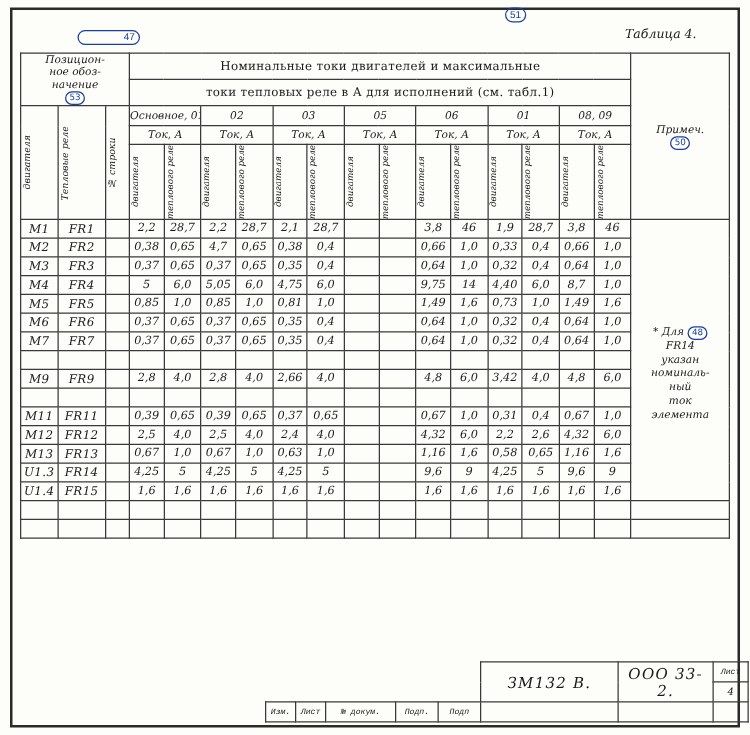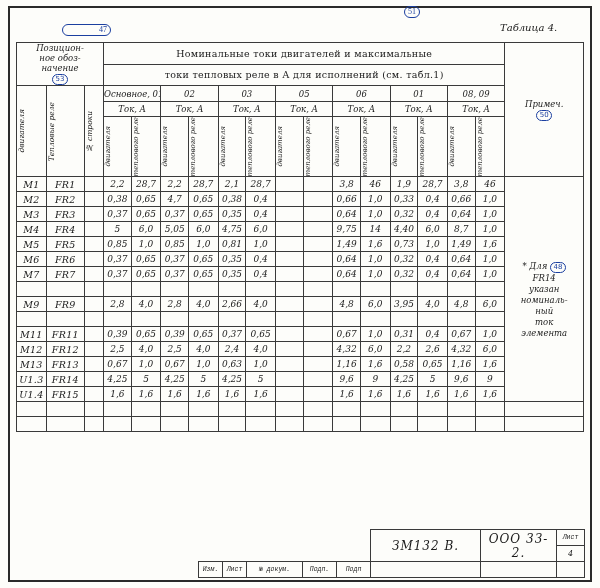--- a/index.html
+++ b/index.html
@@ -31,21 +31,21 @@
     line-height:16px;
     color:#1a1a1a;
   }
   .title .l2{display:block;}
   .balloon{
     display:inline-block;
     border:1px solid #1b3fa0;
     border-radius:7px;
     color:#1b3fa0;
     font-style:normal;
-    font-family:Liberation Serif, serif;
+    font-family:Liberation Sans, sans-serif;
     font-size:8px;
     line-height:10px;
     padding:0 3px;
     vertical-align:middle;
   }
   .bl-left{position:absolute;left:62px;top:24px;padding-left:36px;}
   .bl-51{position:absolute;left:404px;top:6px;}
   .bl-tab{position:absolute;left:500px;top:22px;font-style:italic;font-family:"DejaVu Serif",serif;font-size:10px;}
 
   table.grid{
@@ -115,21 +115,21 @@
     font-style:italic;
     font-size:8.5px;
     text-align:left;
     padding-left:4px;
     line-height:11px;
     vertical-align:top;
   }
   .notecell{vertical-align:top;}
   .stamp{
     position:absolute;
-    left:198px;bottom:10px;
+    left:212px;bottom:10px;
     width:386px;
     border-collapse:collapse;
     table-layout:fixed;
     font-family:"DejaVu Serif", serif;
     font-size:8px;
   }
   .stamp td{
     border:1px solid #3a3a3a;
     height:13px;
     text-align:center;
@@ -457,21 +457,21 @@
       <td class="cellval">2,8</td>
       <td class="cellval">4,0</td>
       <td class="cellval">2,8</td>
       <td class="cellval">4,0</td>
       <td class="cellval">2,66</td>
       <td class="cellval">4,0</td>
       <td class="cellval"></td>
       <td class="cellval"></td>
       <td class="cellval">4,8</td>
       <td class="cellval">6,0</td>
-      <td class="cellval">3,95</td>
+      <td class="cellval">3,42</td>
       <td class="cellval">4,0</td>
       <td class="cellval">4,8</td>
       <td class="cellval">6,0</td>
     </tr>
 
     <tr class="blank">
       <td class="name"></td>
       <td class="name"></td>
       <td></td>
       <td></td>

